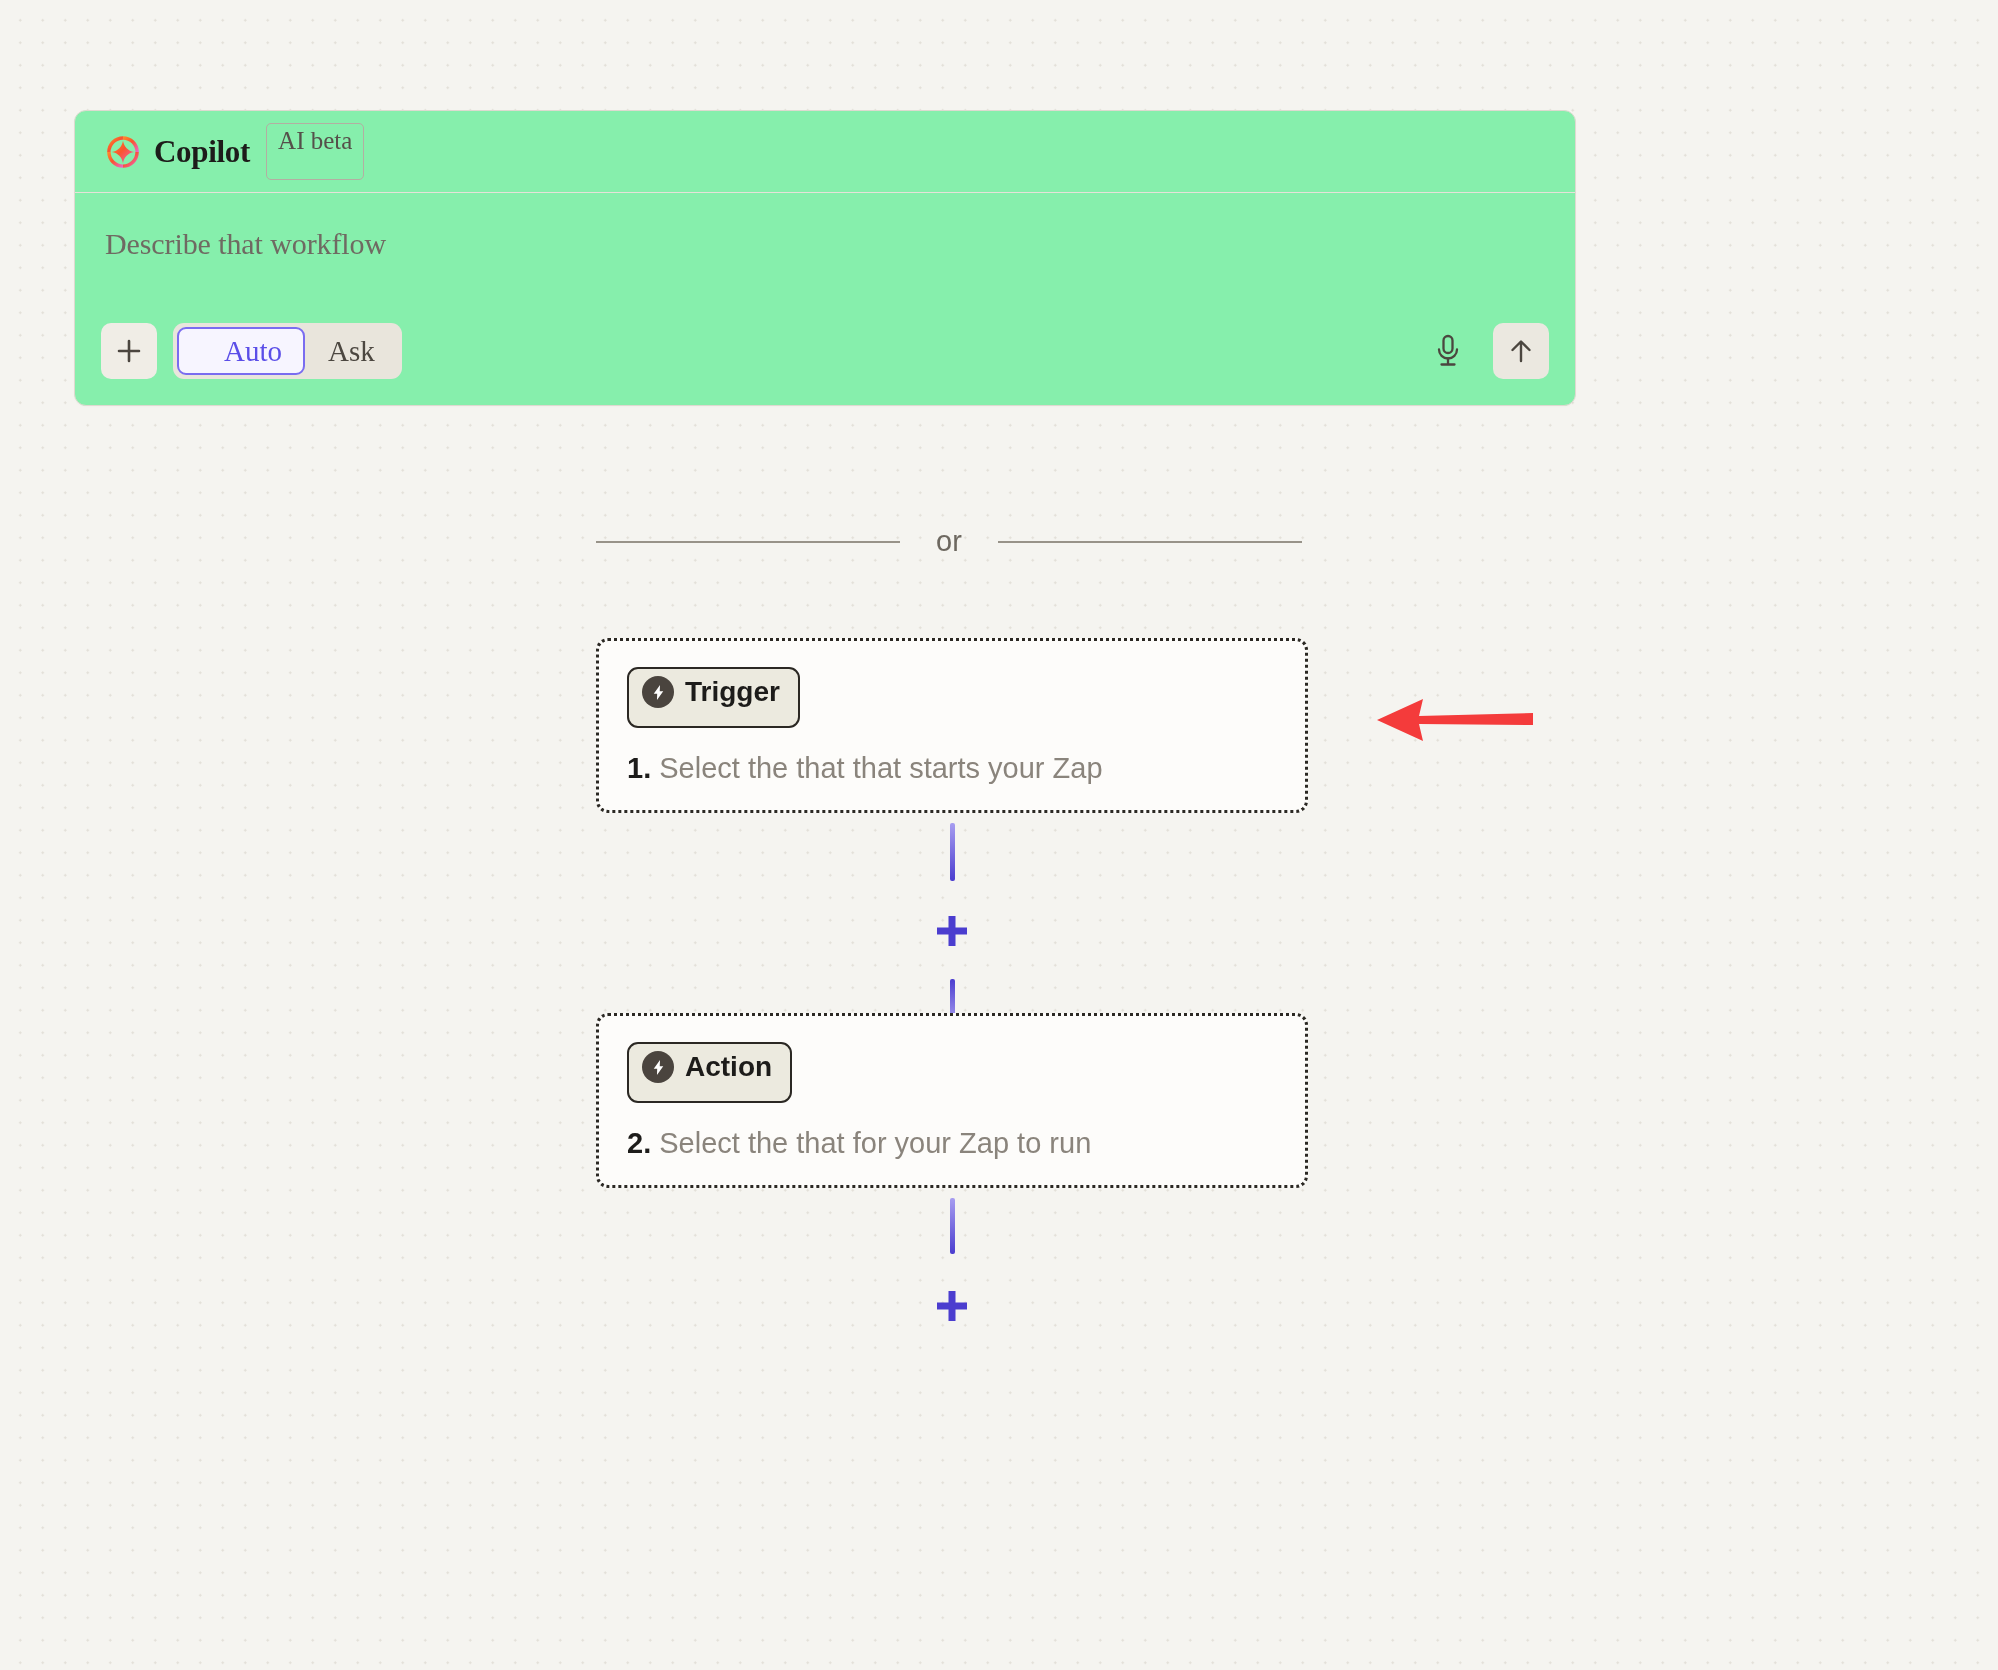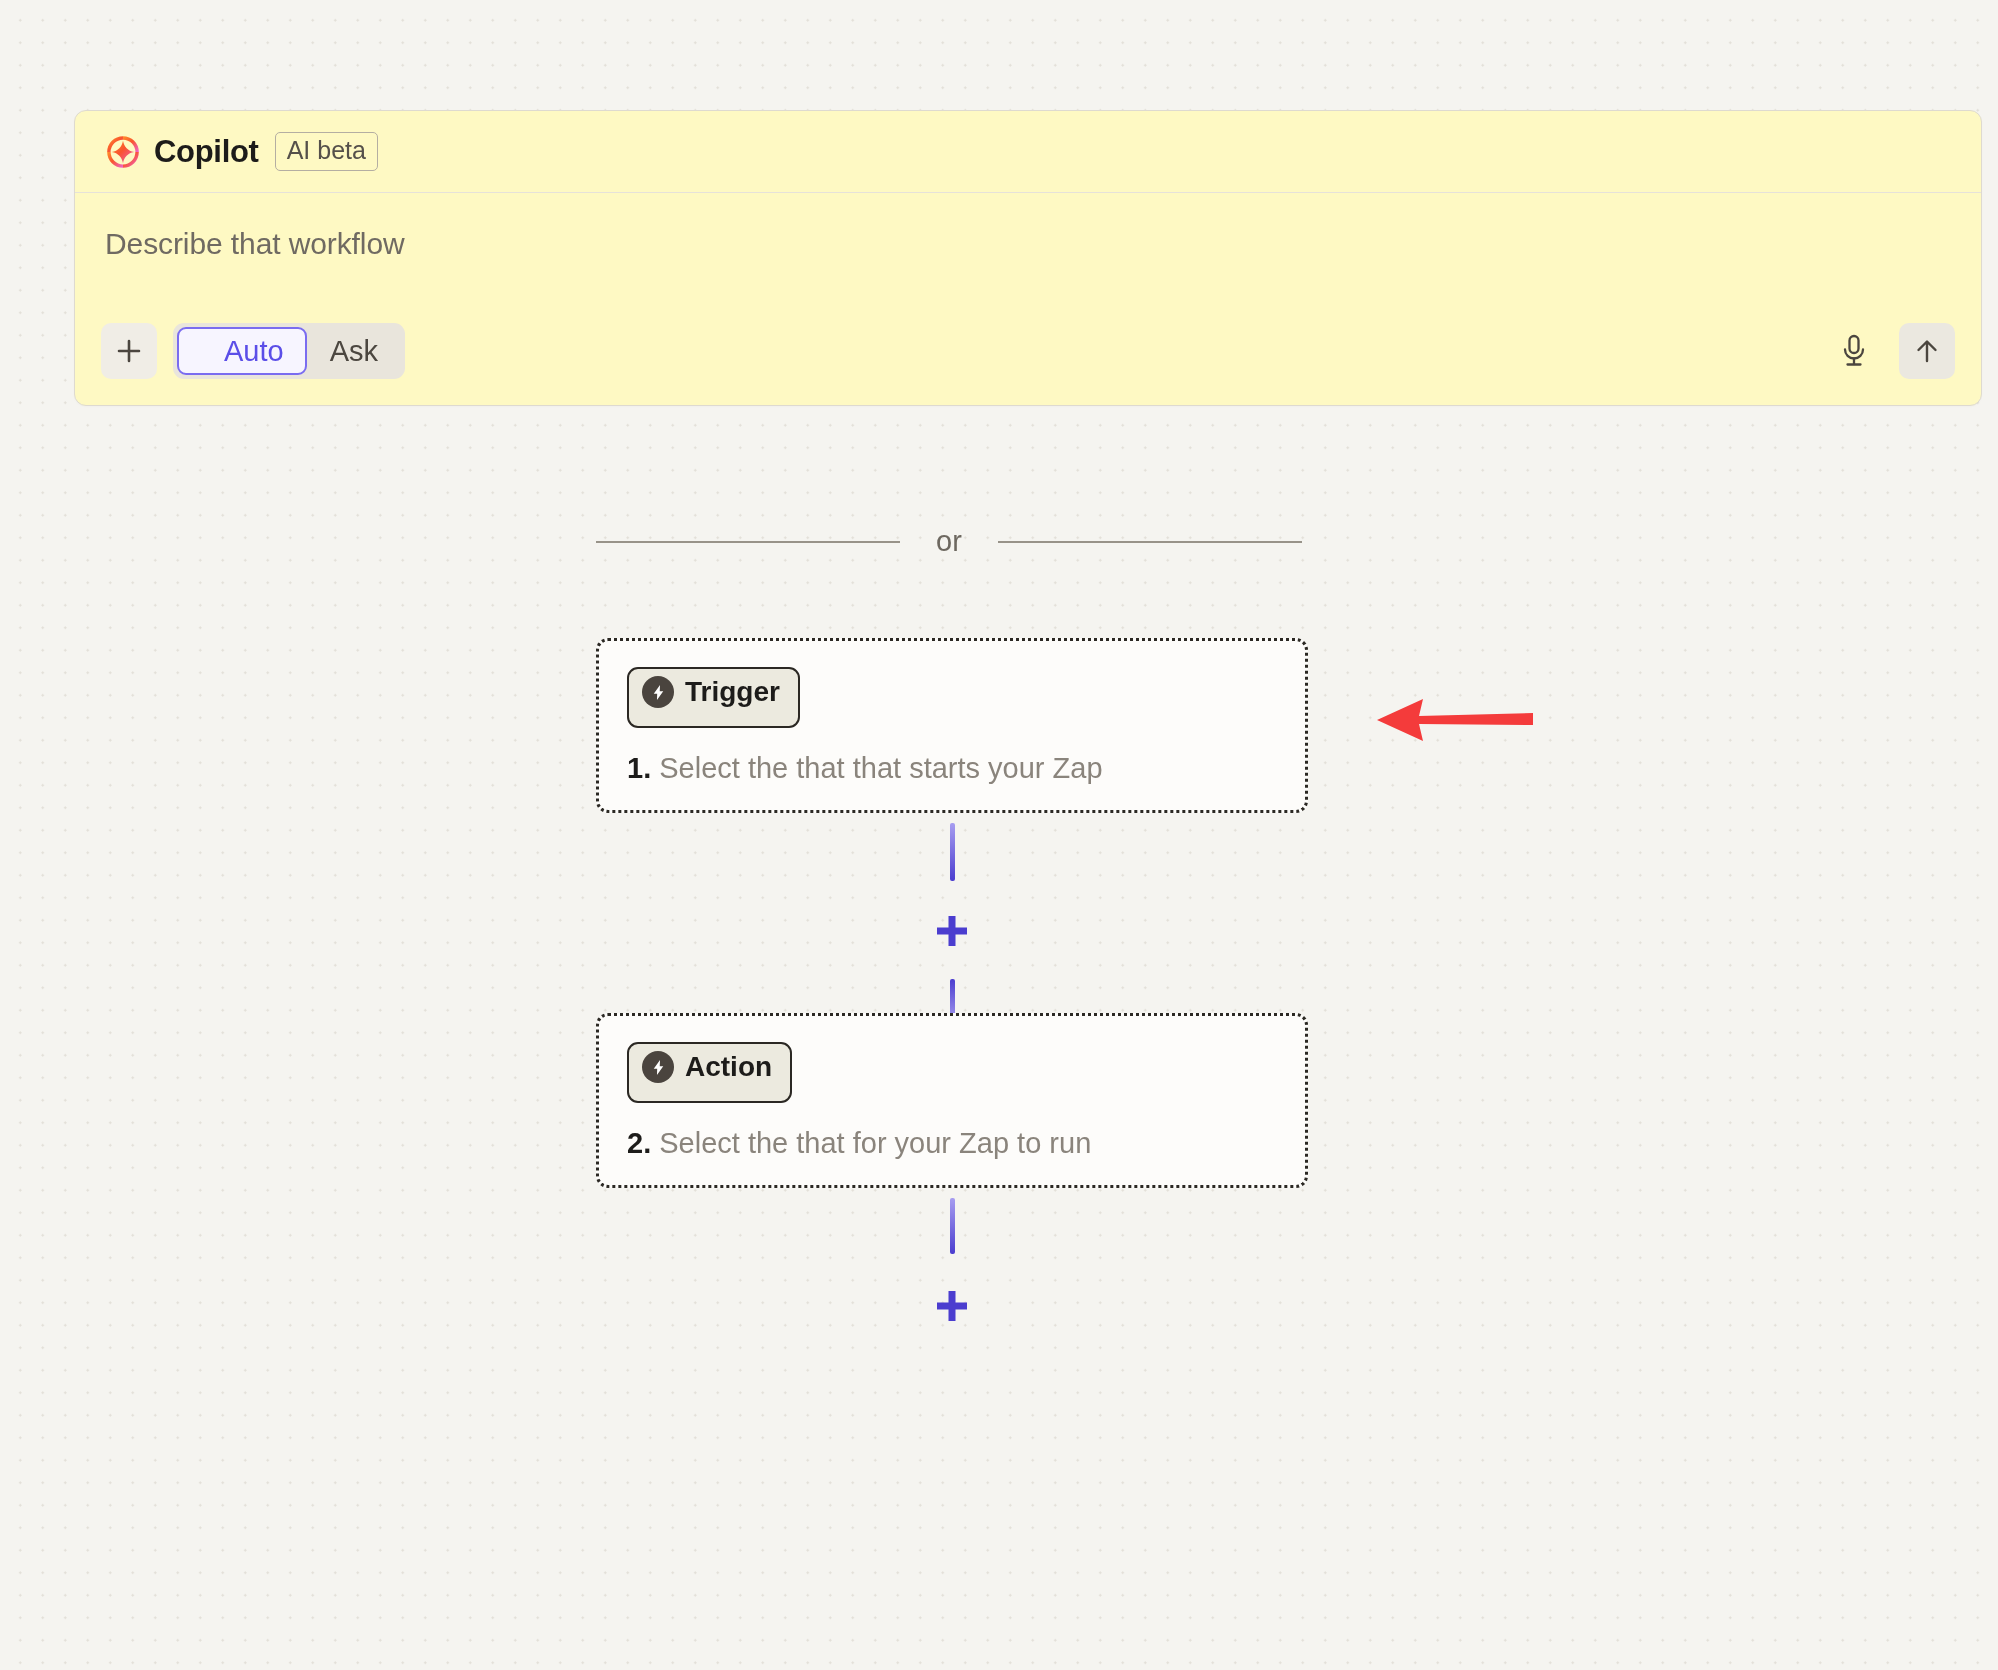--- a/index.html
+++ b/index.html
@@ -16,26 +16,27 @@
     background-size: 22.5px 22.5px;
     background-position: 9px 9px;
     position: relative;
   }
 
   
   .copilot-panel {
     position: absolute;
     left: 74px;
     top: 110px;
-    width: 1908px;
+    width: 1502px;
     border: 1px solid #dedad0;
     border-radius: 12px;
-    background: #fef9c3;
+    background: #86efac;
     box-sizing: border-box;
     box-shadow: 0 1px 2px rgba(0,0,0,0.02);
+    font-family: Liberation Serif, serif;
   }
   .copilot-header {
     height: 82px;
     display: flex;
     align-items: center;
     padding: 0 30px;
     border-bottom: 1px solid #e6e2d9;
     box-sizing: border-box;
   }
   .copilot-logo {
@@ -49,21 +50,21 @@
     font-weight: bold;
     color: #1d1c1a;
     margin-left: 13px;
     letter-spacing: -0.3px;
     white-space: nowrap;
   }
   .beta-badge {
     margin-left: 16px;
     border: 1px solid #b4aea2;
     border-radius: 5px;
-    padding: 4px 11px 6px;
+    padding: 4px 11px 24px;
     font-size: 25px;
     color: #55504a;
     line-height: 1.05;
     white-space: nowrap;
   }
 
   .copilot-body {
     padding: 28px 30px 0;
     box-sizing: border-box;
   }

